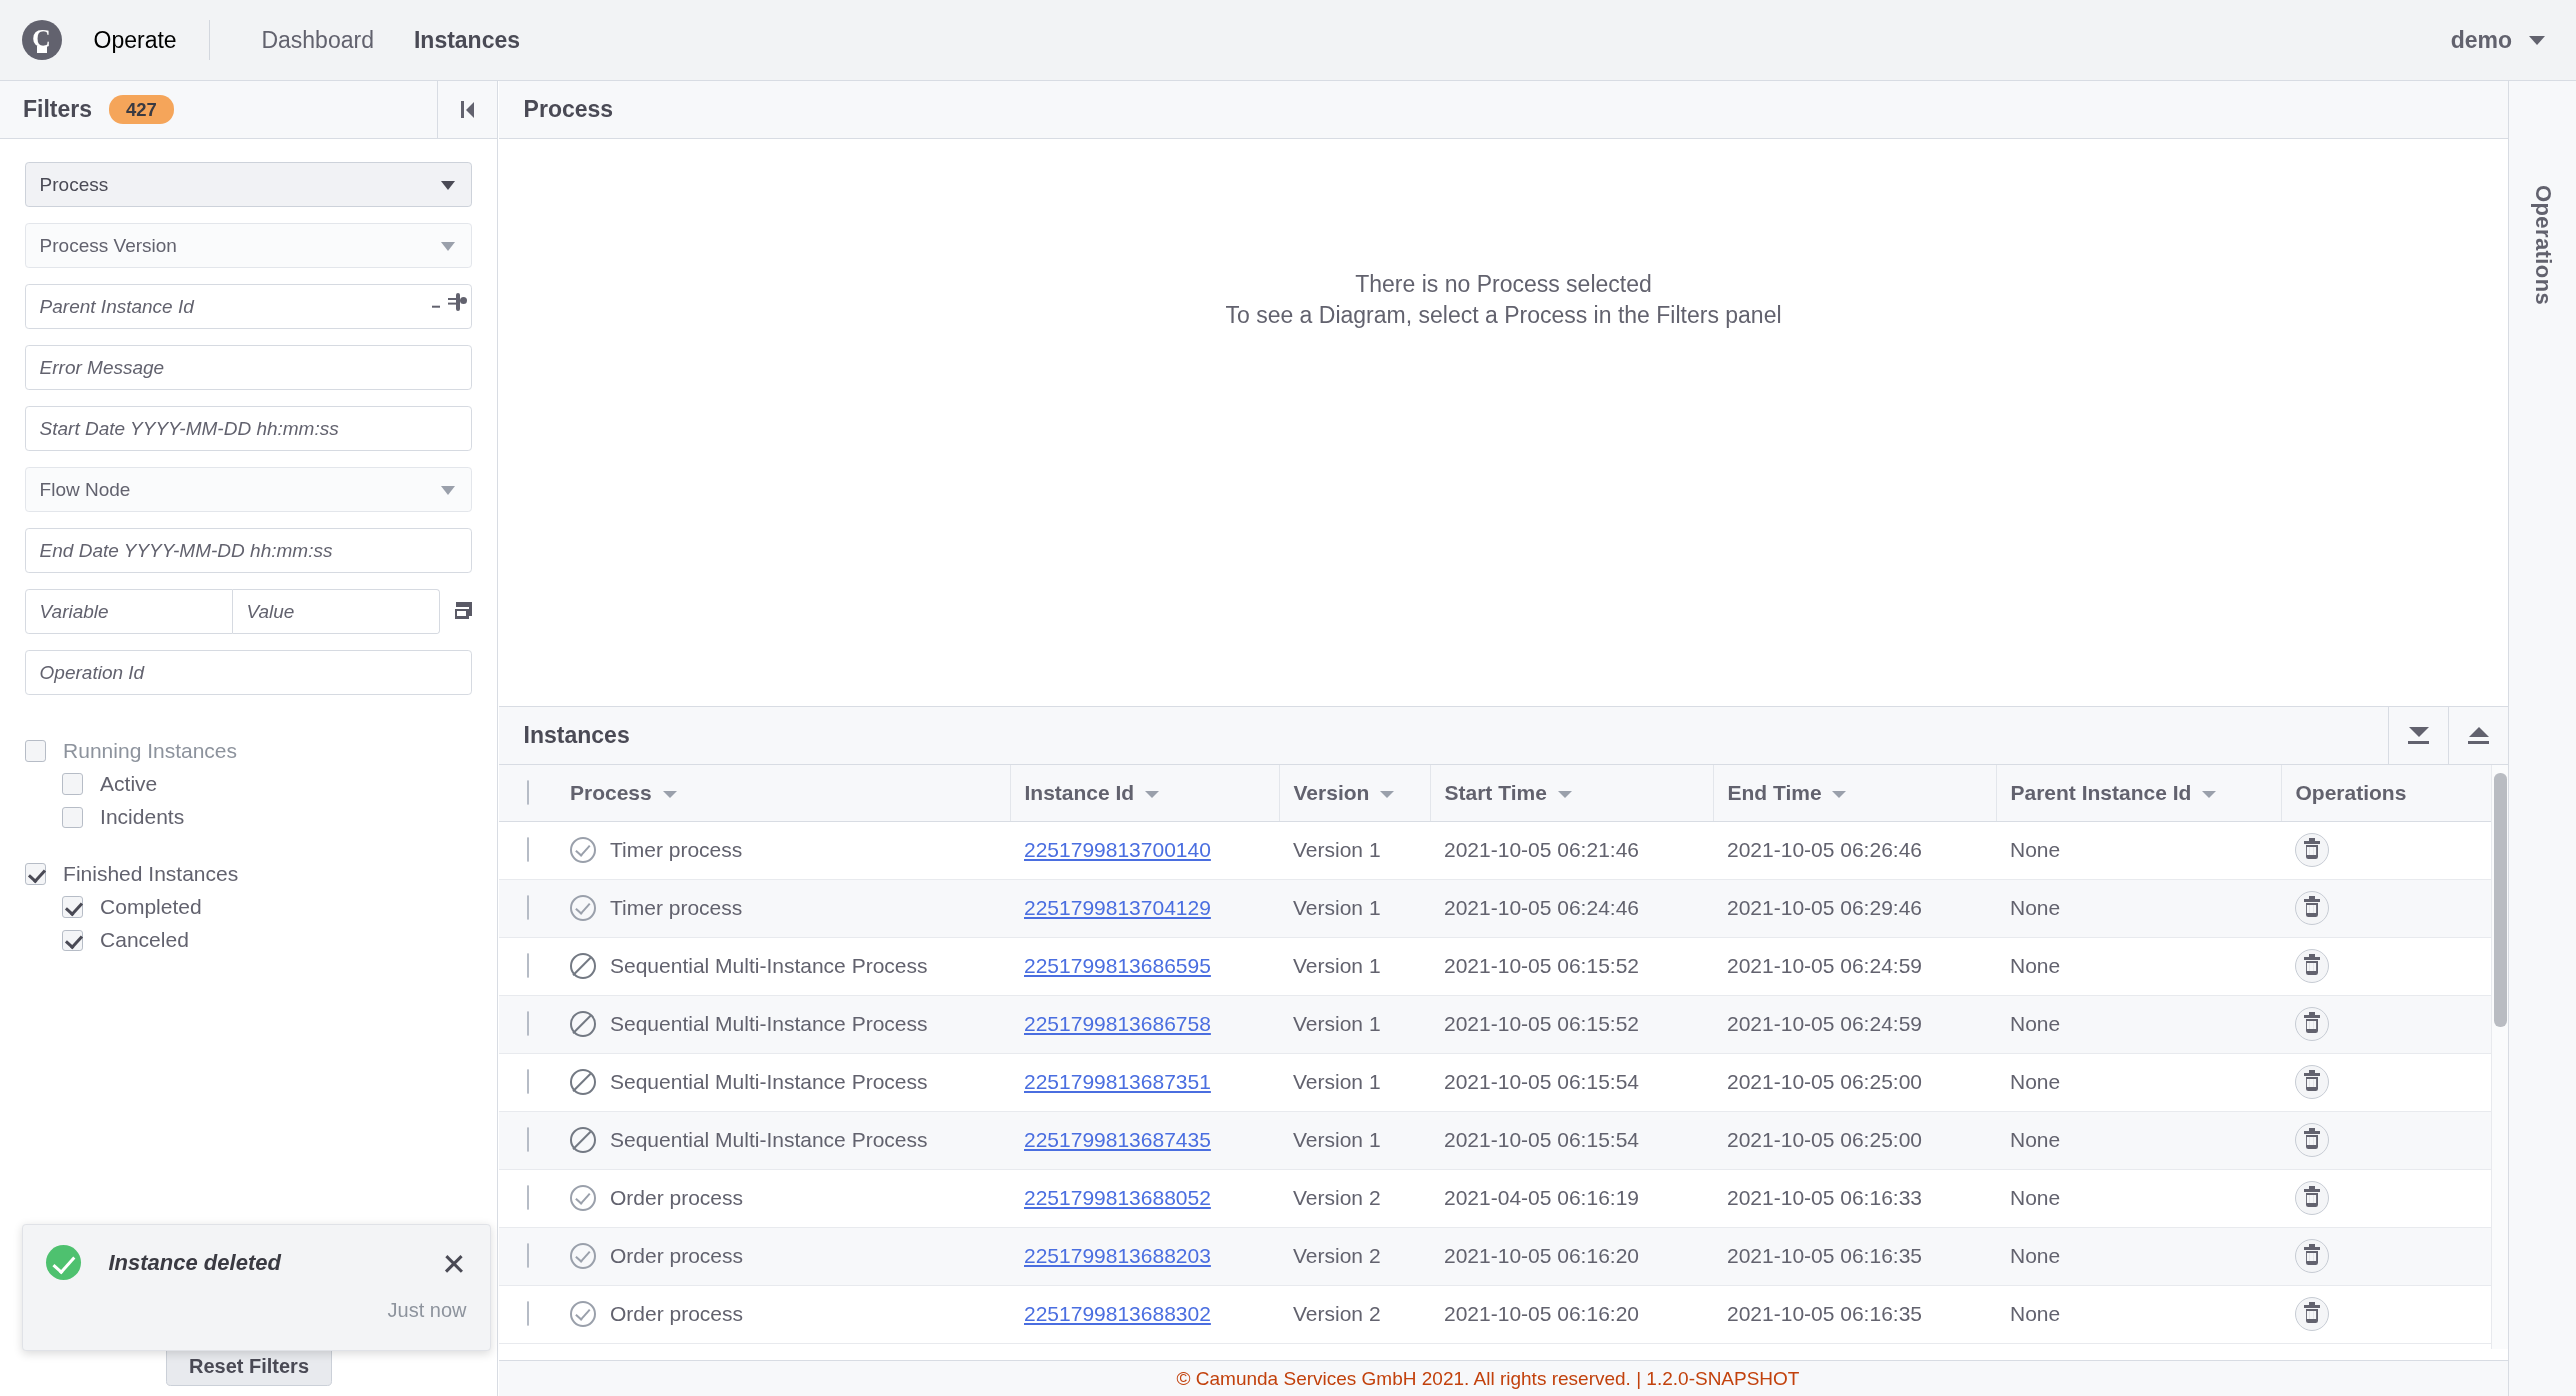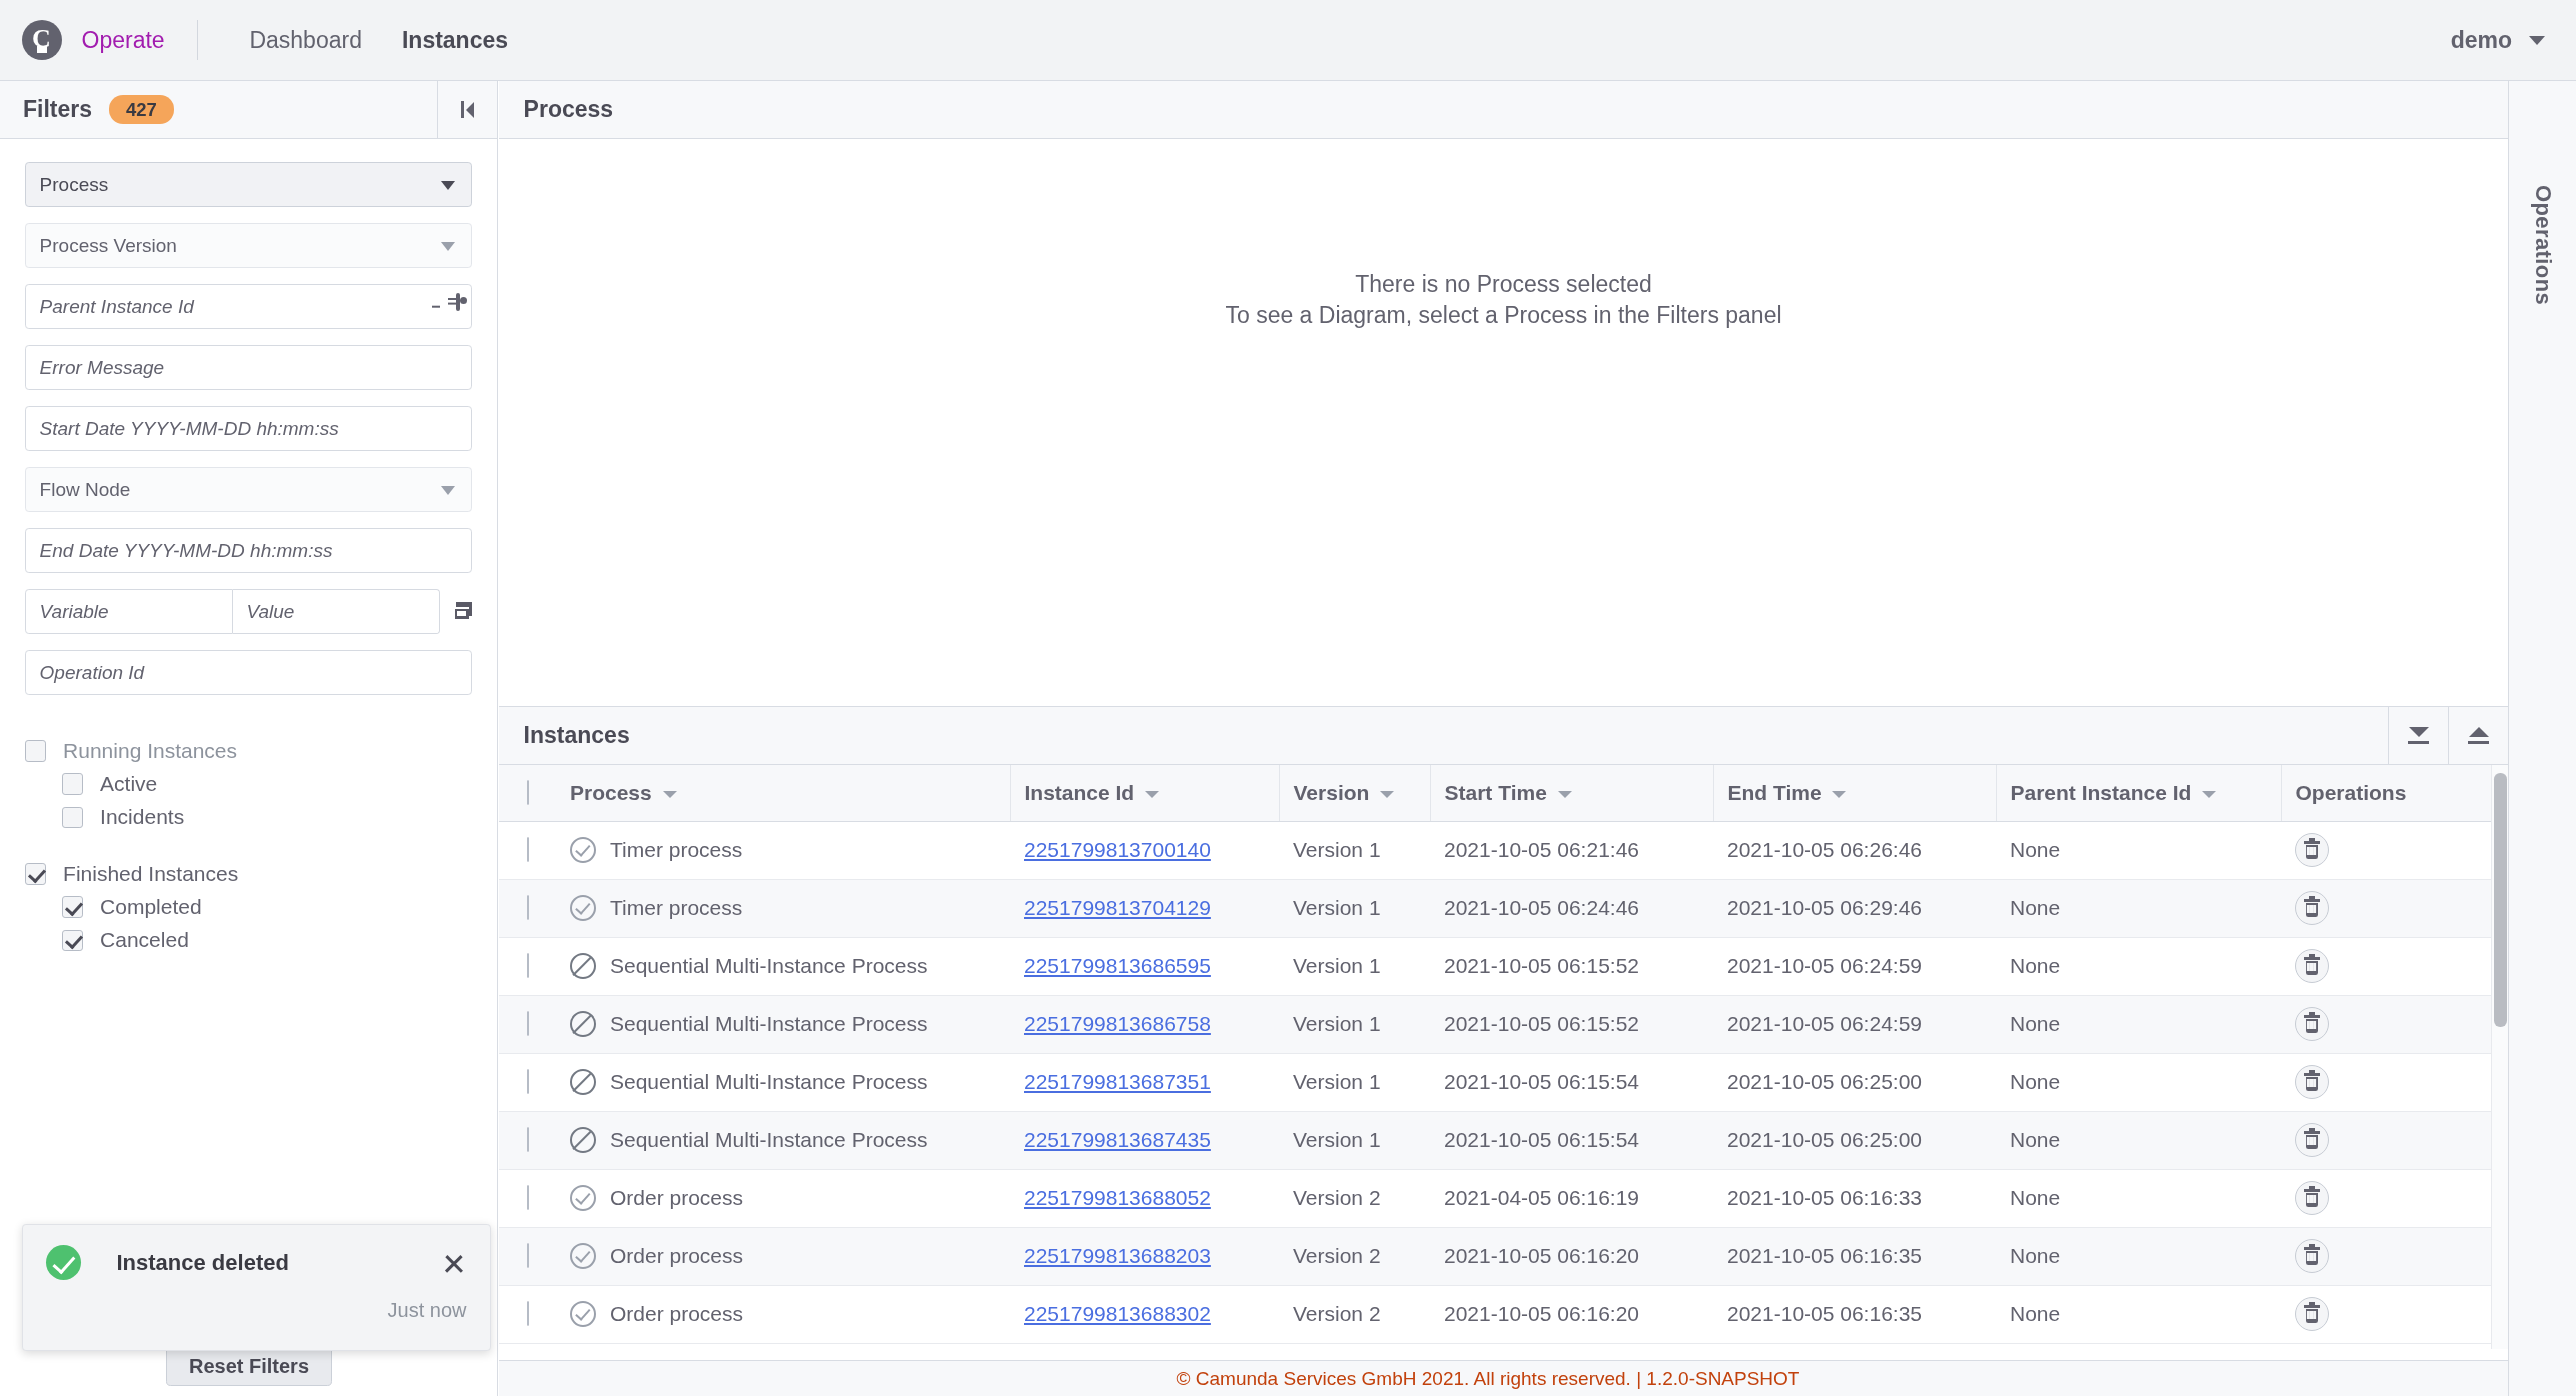--- a/index.html
+++ b/index.html
@@ -24,21 +24,21 @@
   }
   #logo-circle .glyph {
     color: #fff; font-size: 26px; font-weight: bold;
     font-family: "Liberation Serif", serif; line-height: 1;
     margin-top: -1.5px;
   }
   #logo-circle .stub {
     position: absolute; bottom: 7px; left: 50%; transform: translateX(-50%);
     width: 10px; height: 7px; background: #fff;
   }
-  #app-title { margin-left: 20px; font-size: 23px; color: #a21caf; }
+  #app-title { margin-left: 32px; font-size: 23px; color: #000000; }
   .bar-divider { width: 0.8px; height: 40px; background: #d3d7de; margin: 0 32px; }
   .navlink { font-size: 23px; color: #62626e; padding: 0 20px; cursor: pointer; }
   .navlink.active { color: #4a4a55; font-weight: bold; }
   #user-area {
     margin-left: auto; margin-right: 31px;
     display: flex; align-items: center; gap: 17px;
     font-size: 23px; color: #62626e; font-weight: bold; cursor: pointer;
   }
   .chev-dn {
     width: 0; height: 0; border-left: 8.5px solid transparent;
@@ -163,21 +163,21 @@
   #toast-top { display: flex; align-items: center; }
   .icon-check-circle {
     width: 35px; height: 35px; border-radius: 50%; background: #4ec16f;
     position: relative; flex: none;
   }
   .icon-check-circle::after {
     content: ""; position: absolute; left: 12.3px; top: 7px;
     width: 9.2px; height: 17.7px; border: solid #fff;
     border-width: 0 3.8px 3.8px 0; transform: rotate(42deg);
   }
-  #toast-msg { margin-left: 36px; font-size: 22px; font-weight: bold; color: #3a3a42; }
+  #toast-msg { margin-left: 28px; font-size: 22px; font-weight: bold; color: #3a3a42; font-style: italic; }
   #toast-close {
     margin-left: auto; width: 26px; height: 26px; position: relative; cursor: pointer;
   }
   #toast-close::before, #toast-close::after {
     content: ""; position: absolute; left: 50%; top: 3.1px;
     width: 3.1px; height: 21.5px; background: #4a4a55;
   }
   #toast-close::before { transform: translateX(-50%) rotate(45deg); }
   #toast-close::after  { transform: translateX(-50%) rotate(-45deg); }
   #toast-time {

